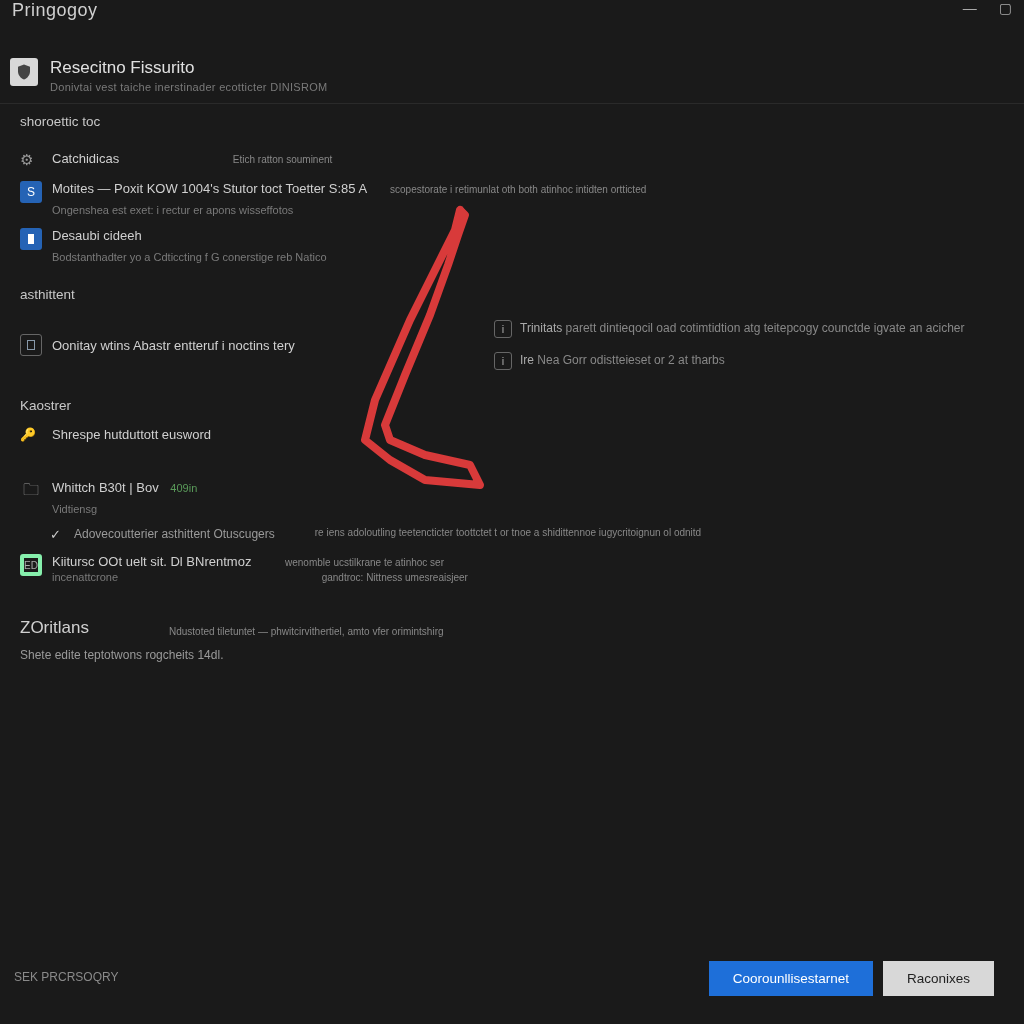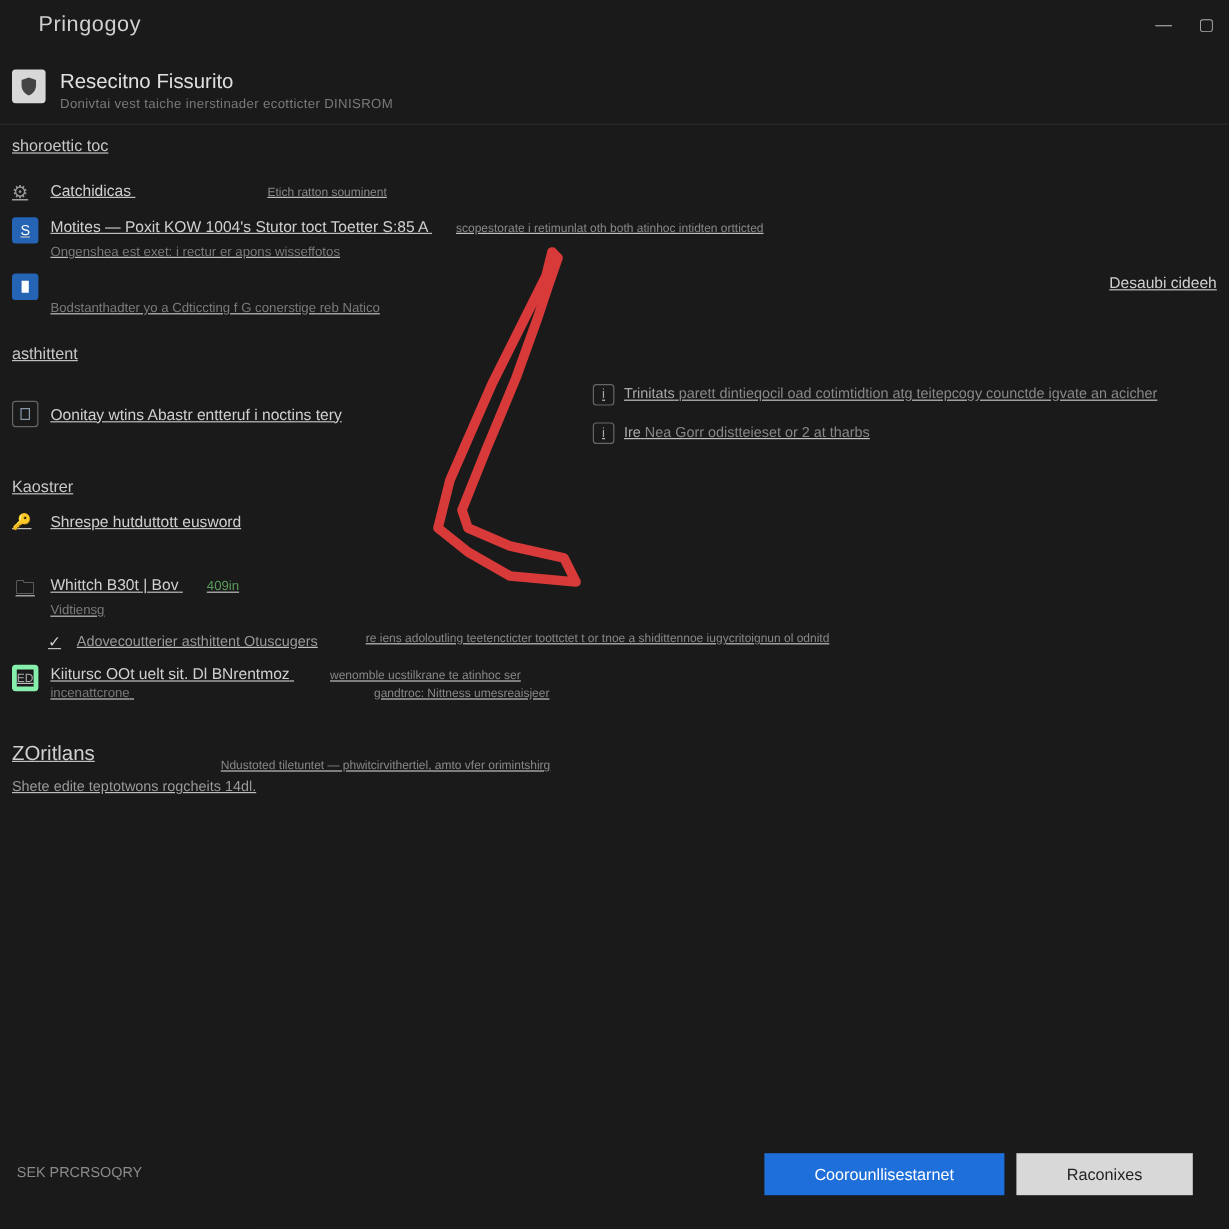--- a/index.html
+++ b/index.html
@@ -9,25 +9,24 @@
   background: #1a1a1a;
   color: #c0c0c0;
   font-family: "Segoe UI", Arial, sans-serif;
   font-size: 13px;
   overflow: hidden;
   position: relative;
 }
 .titlebar {
   height: 40px;
   display: flex;
-  align-items: center;
+  align-items: flex-start;
   justify-content: space-between;
   padding: 0 12px;
   color: #d0d0d0;
-  margin-left: 20px;
 }
 .titlebar-left { font-size: 18px; letter-spacing: 0.5px; }
 .win-controls { display: flex; gap: 22px; color: #aaa; font-size: 14px; }
 .win-controls span { cursor: pointer; }
 
 .header-block {
   padding: 18px 10px 10px 10px;
   display: flex;
   gap: 12px;
   align-items: flex-start;
@@ -36,55 +35,55 @@
 .header-icon {
   width: 28px; height: 28px;
   background: #d8d8d8;
   border-radius: 3px;
   display: flex; align-items: center; justify-content: center;
   color: #333; font-size: 16px;
 }
 .header-title { font-size: 17px; color: #e0e0e0; margin-bottom: 3px; }
 .header-sub { font-size: 11px; color: #7a7a7a; letter-spacing: 0.3px; }
 
-.section { padding: 10px 10px 6px 10px; text-decoration: underline; }
+.section { padding: 10px 10px 6px 20px; }
 .section-title { font-size: 13.5px; color: #c8c8c8; margin-bottom: 10px; }
 .section-title.big { font-size: 17px; color: #d0d0d0; margin-bottom: 6px; }
 
 .row { display: flex; align-items: flex-start; gap: 10px; padding: 4px 0 8px 0; }
 .row-indent { padding-left: 30px; }
 .icon-sq {
   width: 22px; height: 22px; border-radius: 3px;
   display: flex; align-items: center; justify-content: center;
   font-size: 12px; flex-shrink: 0;
 }
 .icon-blue { background: #2563b5; color: #fff; }
 .icon-blue2 { background: #2563b5; color: #fff; }
 .icon-outline { border: 1px solid #666; color: #aaa; background: transparent; }
 .icon-gray { color: #999; }
 .row-main { flex: 1; }
-.row-title { font-size: 13px; color: #d0d0d0; text-align: right; }
+.row-title { font-size: 13px; color: #d0d0d0; }
 .row-sub { font-size: 11px; color: #7a7a7a; margin-top: 8px; }
 .line-txt { font-size: 10px; color: #888; }
 .line-txt2 { font-size: 12px; color: #9a9a9a; }
 .green { color: #5a9a5a; }
 
 .infobox { display: flex; gap: 8px; align-items: flex-start; padding: 4px 0; }
 .infobox .icon-sq { width: 18px; height: 18px; font-size: 11px; }
 .info-text { font-size: 12px; color: #888; max-width: 540px; line-height: 1.35; }
 
 .footer {
   position: absolute;
   bottom: 28px;
   right: 30px;
   display: flex;
   gap: 10px;
 }
 .btn {
-  padding: 10px 42px;
+  padding: 10px 24px;
   font-size: 13.5px;
   cursor: pointer;
   border: none;
 }
 .btn-primary { background: #1e6fd9; color: #fff; }
 .btn-secondary { background: #d8d8d8; color: #222; }
 
 .cursor-overlay {
   position: absolute;
   pointer-events: none;
@@ -195,21 +194,21 @@
     <span class="icon-gray" style="width:22px">🔑</span>
     <div class="row-title">Shrespe hutduttott eusword</div>
   </div>
 </div>
 
 <div class="section" style="padding-top:20px">
   <div class="row">
     <div class="icon-sq" style="color:#999;font-size:16px">🗀</div>
     <div class="row-main">
       <span class="row-title">Whittch B30t | Bov</span>
-      <span class="green" style="margin-left:20px;font-size:11px">409in</span>
+      <span class="green" style="margin-left:8px;font-size:11px">409in</span>
       <div class="row-sub">Vidtiensg</div>
     </div>
   </div>
   <div class="row row-indent">
     <span style="color:#ccc;width:14px">✓</span>
     <span class="line-txt2">Adovecoutterier asthittent Otuscugers</span>
     <span class="line-txt" style="margin-left:30px;flex:1">re iens adoloutling teetencticter toottctet t or tnoe a shidittennoe iugycritoignun ol odnitd</span>
   </div>
   <div class="row">
     <div class="icon-sq" style="border:4px solid #86efac;color:#aaa;font-size:10px">ED</div>
@@ -220,21 +219,21 @@
       </div>
       <div>
         <span class="row-sub">incenattcrone</span>
         <span class="line-txt" style="margin-left:200px">gandtroc: Nittness umesreaisjeer</span>
       </div>
     </div>
   </div>
 </div>
 
 <div class="section" style="padding-top:20px">
-  <div style="display:flex;align-items:flex-end;gap:105px">
+  <div style="display:flex;align-items:center;gap:80px">
     <div class="section-title big">ZOritlans</div>
     <div class="line-txt">Ndustoted tiletuntet — phwitcirvithertiel, amto vfer orimintshirg</div>
   </div>
   <div class="line-txt2" style="margin-top:4px">Shete edite teptotwons rogcheits   14dl.</div>
 </div>
 
 <div class="bottom-left">SEK PRCRSOQRY</div>
 
 <div class="footer">
   <button class="btn btn-primary">Coorounllisestarnet</button>

